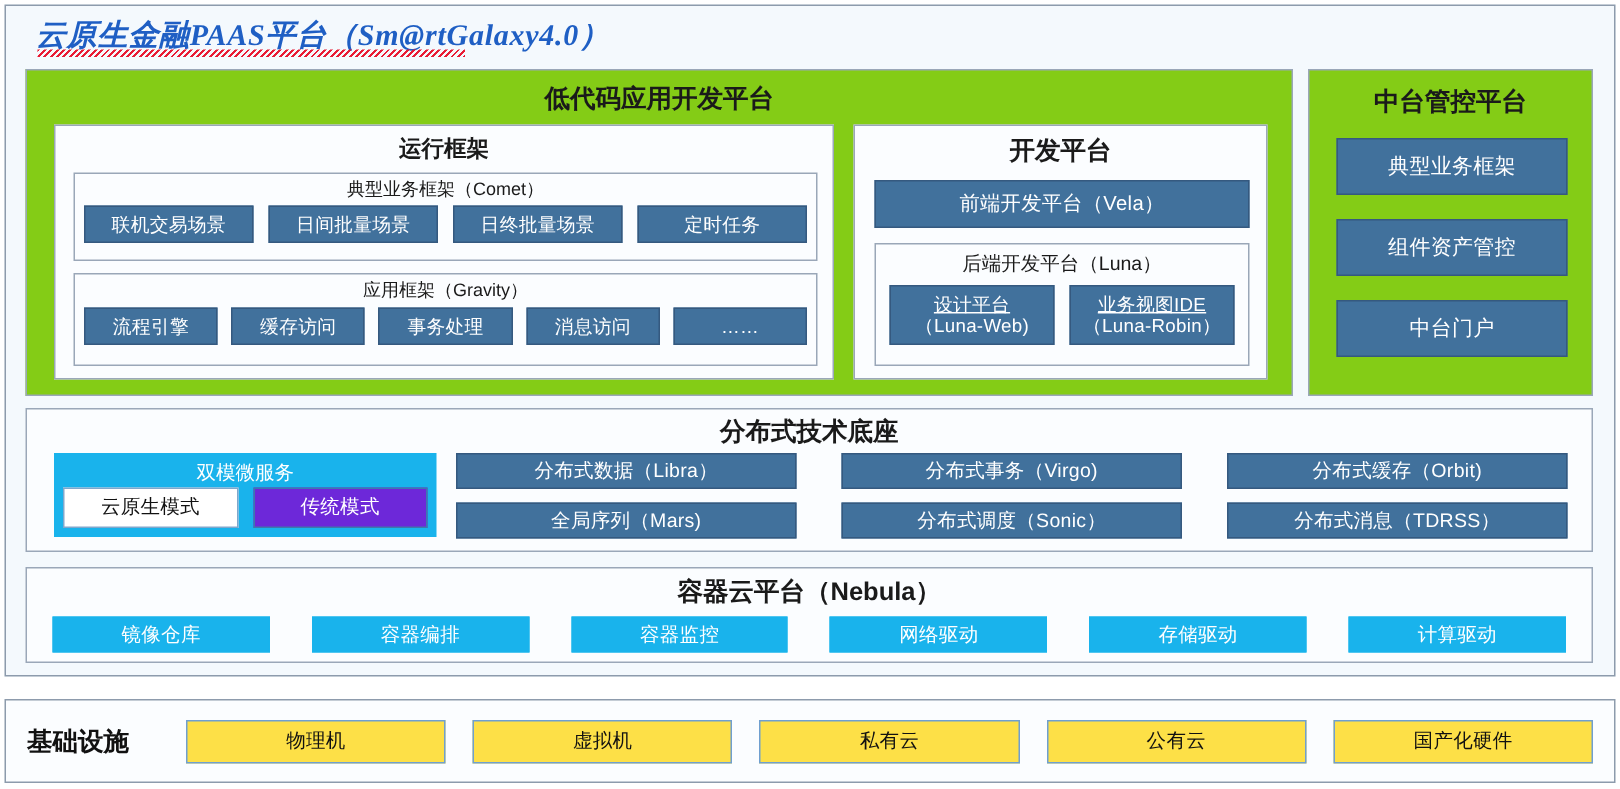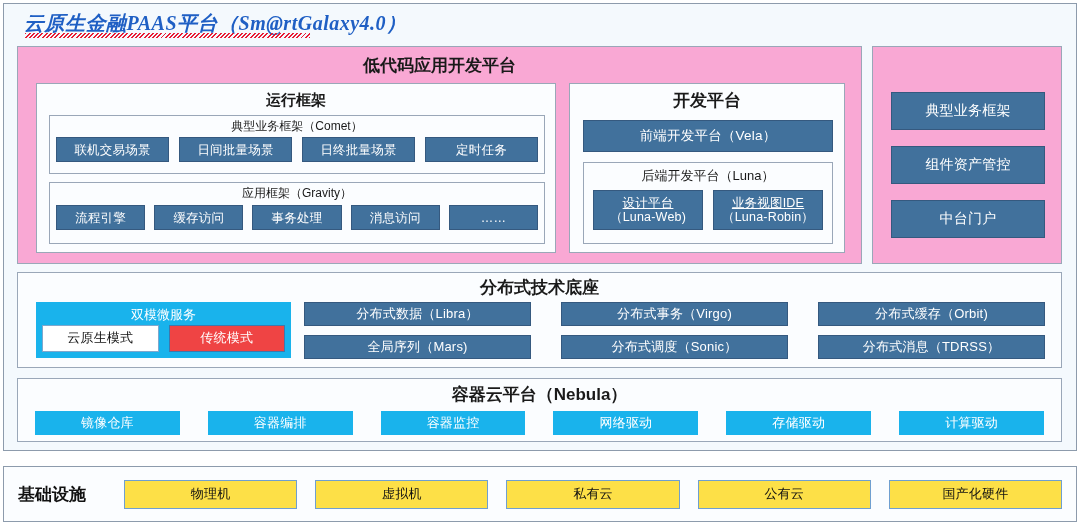--- a/index.html
+++ b/index.html
@@ -8,21 +8,21 @@
     width:1080px;height:526px;
     background:#ffffff;
     font-family:"Liberation Sans","DejaVu Sans",sans-serif;
     overflow:hidden;
     position:relative;
   }
 
   
   .frame{
     border:1px solid #9aa7b8;
-    background:#f9a8d4;
+    background:#84cc16;
     box-sizing:border-box;
     position:absolute;
   }
   .frame-white{background:#fbfdff;}
 
   .sec-title{
     text-align:center;
     font-weight:bold;
     color:#1a1a1a;
     line-height:1;
@@ -106,21 +106,21 @@
   #midctrl-list{position:absolute;left:18px;top:45px;width:154px;display:flex;flex-direction:column;gap:16px;}
   #midctrl-list .chip{height:38px;font-size:14px;}
 
   
   #distbase{left:17px;top:272px;width:1045px;height:96px;}
   #distbase-title{position:absolute;left:0;top:6px;width:100%;font-size:17px;}
   #dist-dual{position:absolute;left:18px;top:29px;width:255px;height:56px;background:#19b3ec;box-sizing:border-box;}
   #dist-dual-title{position:absolute;left:0;top:4px;width:100%;text-align:center;color:#ffffff;font-size:13px;}
   #dist-dual-row{position:absolute;left:6px;top:23px;right:6px;display:flex;gap:10px;}
   #dist-dual-row .chip{flex:1;height:27px;font-size:13px;}
-  #dist-dual-row .chip.trad{background:#ef4444;border-color:#3d78ad;color:#ffffff;}
+  #dist-dual-row .chip.trad{background:#6d28d9;border-color:#3d78ad;color:#ffffff;}
   #dist-cols{position:absolute;left:286px;top:29px;right:16px;display:flex;gap:30px;}
   .dist-col{flex:1;display:flex;flex-direction:column;gap:9px;}
   .dist-col .chip{height:24px;font-size:13px;}
 
   
   #container{left:17px;top:378px;width:1045px;height:64px;}
   #container-title{position:absolute;left:0;top:7px;width:100%;font-size:17px;}
   #container-row{position:absolute;left:17px;top:32px;right:17px;display:flex;gap:28px;}
   #container-row .chip{flex:1;height:24px;font-size:13px;}
 
@@ -181,20 +181,21 @@
         <div class="chip">
           <span class="u">业务视图IDE</span>
           <span>（Luna-Robin）</span>
         </div>
       </div>
     </div>
   </div>
 </div>
 
 <div class="frame" id="midctrl">
+  <div class="sec-title" id="midctrl-title">中台管控平台</div>
   <div id="midctrl-list">
     <div class="chip">典型业务框架</div>
     <div class="chip">组件资产管控</div>
     <div class="chip">中台门户</div>
   </div>
 </div>
 
 <div class="frame frame-white" id="distbase">
   <div class="sec-title" id="distbase-title">分布式技术底座</div>
 

